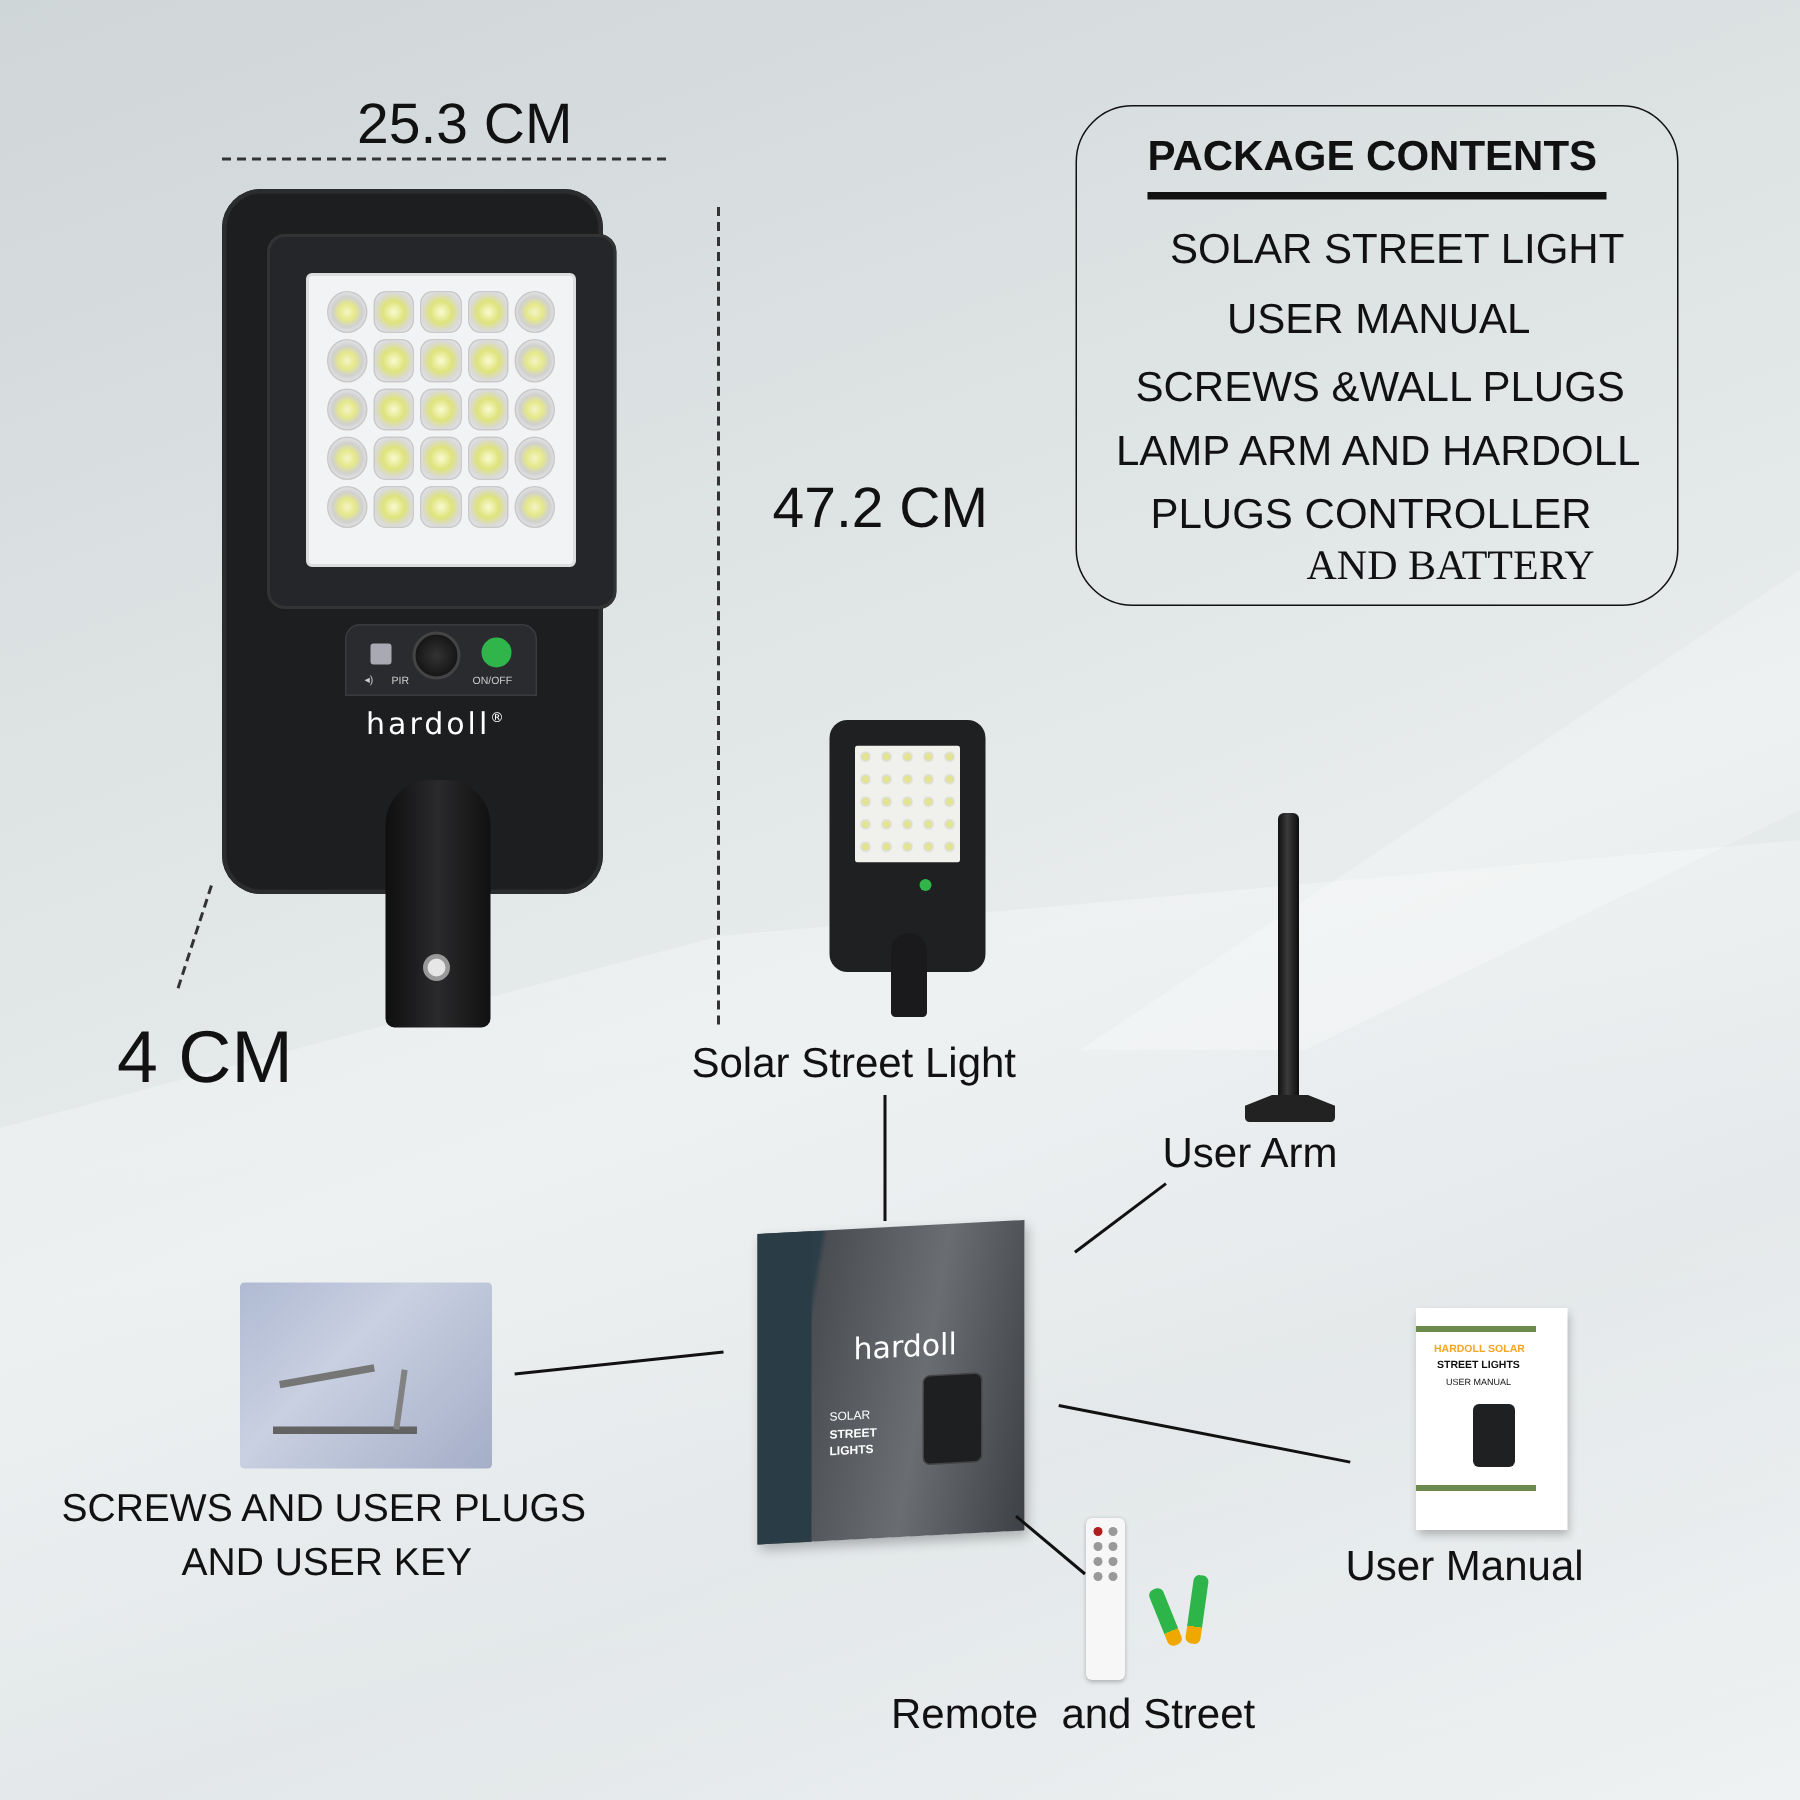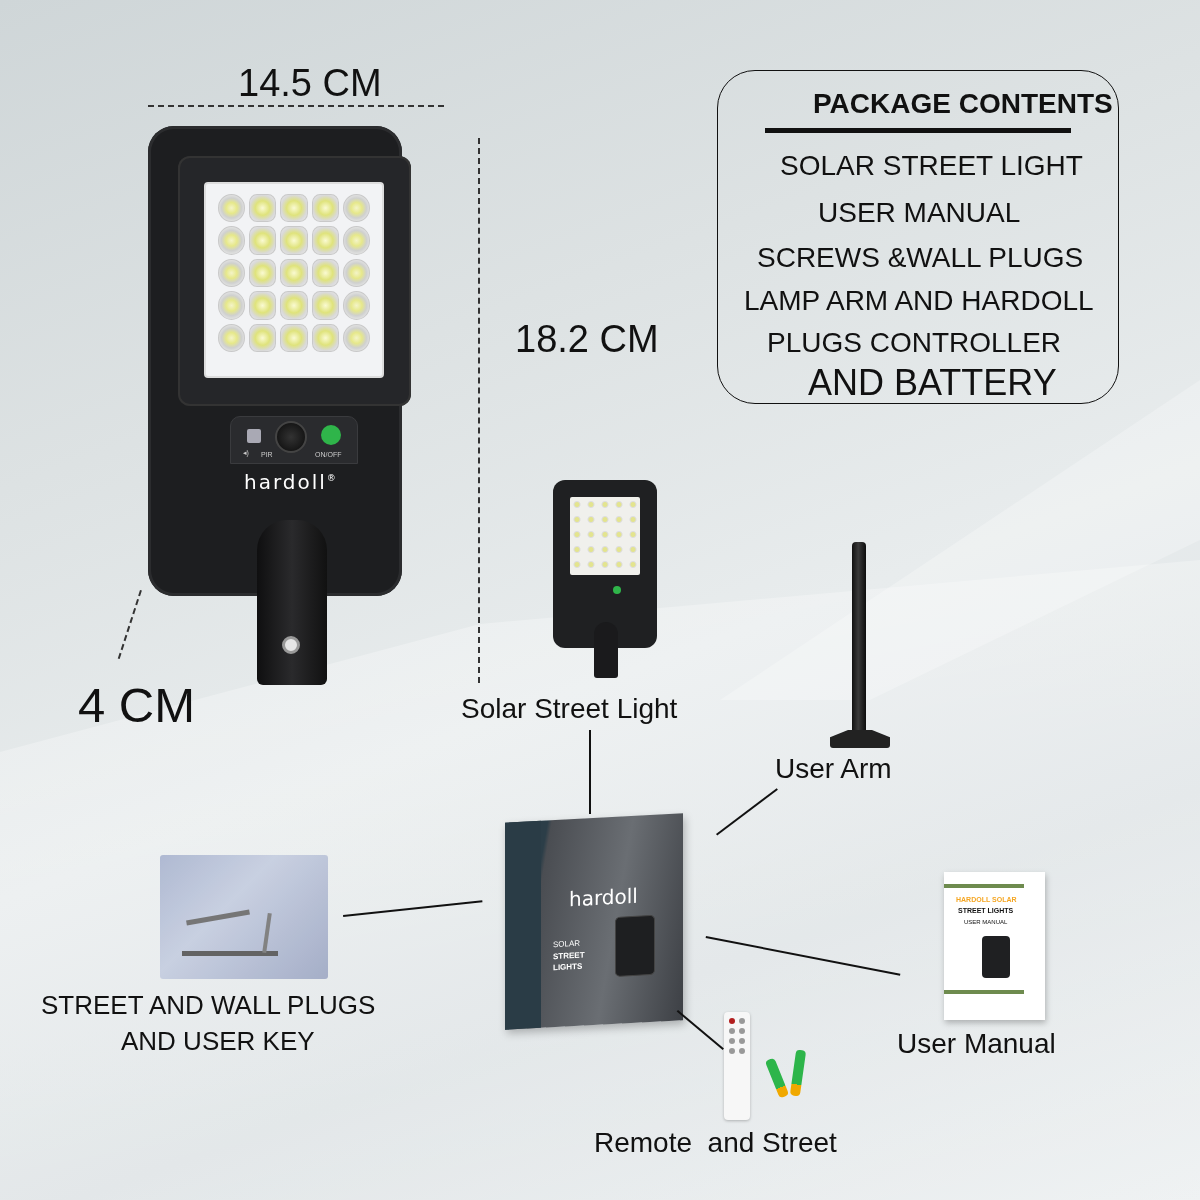--- a/index.html
+++ b/index.html
@@ -21,25 +21,25 @@
 .leader{position:absolute;height:2px;background:#111;transform-origin:0 0}
 .dash-h{position:absolute;border-top:2px dashed #333}
 .dash-v{position:absolute;border-left:2px dashed #333}
 </style>
 </head>
 <body>
 
 <div class="bgshape" style="left:0;top:560px;width:1200px;height:640px;background:linear-gradient(170deg,rgba(255,255,255,0.35),rgba(255,255,255,0.05));clip-path:polygon(0 30%,40% 10%,100% 0,100% 100%,0 100%)"></div>
 <div class="bgshape" style="left:600px;top:300px;width:600px;height:400px;background:rgba(255,255,255,0.25);clip-path:polygon(20% 100%,100% 20%,100% 60%,45% 100%)"></div>
 
-<div class="txt" style="left:238px;top:62px;font-size:38px;">14.5 CM</div>
+<div class="txt" style="left:238px;top:62px;font-size:38px;">25.3 CM</div>
 <div class="dash-h" style="left:148px;top:105px;width:296px;"></div>
 
 <div class="dash-v" style="left:478px;top:138px;height:545px;"></div>
-<div class="txt" style="left:515px;top:318px;font-size:38px;">18.2 CM</div>
+<div class="txt" style="left:515px;top:318px;font-size:38px;">47.2 CM</div>
 
 <div class="dash-v" style="left:140px;top:590px;height:72px;transform:rotate(18deg);transform-origin:top left;"></div>
 <div class="txt" style="left:78px;top:677px;font-size:49px;">4 CM</div>
 
 <div class="lamp" style="left:148px;top:126px;width:254px;height:470px;">
   <div class="inner" style="left:30px;top:30px;width:233px;height:250px;"></div>
   <div class="panel" style="left:56px;top:56px;width:180px;height:196px;">
     <span class="led"></span>
       <span class="led sq"></span>
       <span class="led sq"></span>
@@ -76,28 +76,28 @@
   </div>
   <div class="brand" style="left:96px;top:344px;font-size:20px;">
     <span>hardoll</span><sup style="font-size:9px;">®</sup>
   </div>
 </div>
 <div class="mount" style="left:257px;top:520px;width:70px;height:165px;">
   <div class="abs" style="left:25px;top:116px;width:18px;height:18px;border-radius:50%;background:#e6e6e6;border:3px solid #999;"></div>
 </div>
 
 <div class="box" style="left:717px;top:70px;width:402px;height:334px;"></div>
-<div class="txt" style="left:765px;top:88px;font-size:28px;font-weight:bold;margin-left:48px;">PACKAGE CONTENTS</div>
+<div class="txt" style="left:765px;top:88px;font-size:28px;font-weight:bold;">PACKAGE CONTENTS</div>
 <div class="abs" style="left:765px;top:128px;width:306px;height:5px;background:#111;"></div>
 <div class="txt" style="left:780px;top:150px;font-size:28px;">SOLAR STREET LIGHT</div>
 <div class="txt" style="left:818px;top:197px;font-size:28px;">USER MANUAL</div>
 <div class="txt" style="left:757px;top:242px;font-size:28px;">SCREWS &amp;WALL PLUGS</div>
 <div class="txt" style="left:744px;top:285px;font-size:28px;">LAMP ARM AND HARDOLL</div>
 <div class="txt" style="left:767px;top:327px;font-size:28px;">PLUGS CONTROLLER</div>
-<div class="txt" style="left:808px;top:362px;font-size:36px;">AND BATTERY</div>
+<div class="txt" style="left:871px;top:362px;font-size:28px;font-family:Liberation Serif, serif;">AND BATTERY</div>
 
 <div class="abs" style="left:553px;top:480px;width:104px;height:168px;background:#1f2022;border-radius:12px;">
   <div class="abs" style="left:17px;top:17px;width:70px;height:78px;background:#f0f0ec;border-radius:2px;background-image:radial-gradient(circle,#e3e48f 2px,#ddd 3px,transparent 4px);background-size:14px 15px;"></div>
   <div class="abs" style="left:60px;top:106px;width:8px;height:8px;border-radius:50%;background:#2fb54a;"></div>
 </div>
 <div class="abs" style="left:594px;top:622px;width:24px;height:56px;background:#1a1a1c;border-radius:12px 12px 3px 3px;"></div>
 <div class="txt" style="left:461px;top:693px;font-size:28px;">Solar Street Light</div>
 <div class="abs" style="left:589px;top:730px;width:2px;height:84px;background:#111;"></div>
 
 <div class="abs" style="left:852px;top:542px;width:14px;height:198px;background:linear-gradient(90deg,#111,#3a3a3a 45%,#0d0d0d);border-radius:4px 4px 0 0;"></div>
@@ -113,21 +113,21 @@
   <div class="abs" style="left:48px;top:143px;font-size:8px;color:#fff;font-weight:bold;">LIGHTS</div>
   <div class="abs" style="left:110px;top:100px;width:40px;height:60px;background:#1e1f21;border-radius:5px;border:1px solid #444;"></div>
 </div>
 
 <div class="abs" style="left:160px;top:855px;width:168px;height:124px;background:linear-gradient(135deg,#a9b4cf,#c5cde0 40%,#9ea8c4);opacity:0.9;border-radius:3px;">
   <div class="abs" style="left:22px;top:96px;width:96px;height:5px;background:#555;"></div>
   <div class="abs" style="left:26px;top:60px;width:64px;height:5px;background:#6a6a6a;transform:rotate(-10deg);"></div>
   <div class="abs" style="left:105px;top:58px;width:4px;height:40px;background:#777;transform:rotate(8deg);"></div>
 </div>
 <div class="leader" style="left:343px;top:915px;width:140px;transform:rotate(-6deg);"></div>
-<div class="txt" style="left:41px;top:990px;font-size:26px;">STREET AND WALL PLUGS</div>
+<div class="txt" style="left:41px;top:990px;font-size:26px;">SCREWS AND USER PLUGS</div>
 <div class="txt" style="left:121px;top:1026px;font-size:26px;">AND USER KEY</div>
 
 <div class="abs" style="left:944px;top:872px;width:101px;height:148px;background:#fff;box-shadow:1px 3px 6px rgba(0,0,0,0.25);">
   <div class="abs" style="left:0;top:12px;width:80px;height:4px;background:#6e8b4e;"></div>
   <div class="abs" style="left:12px;top:24px;font-size:7px;font-weight:bold;color:#f5a623;">HARDOLL SOLAR</div>
   <div class="abs" style="left:14px;top:35px;font-size:7px;font-weight:bold;">STREET LIGHTS</div>
   <div class="abs" style="left:20px;top:47px;font-size:6px;">USER  MANUAL</div>
   <div class="abs" style="left:38px;top:64px;width:28px;height:42px;background:#1f2022;border-radius:4px;"></div>
   <div class="abs" style="left:0;top:118px;width:80px;height:4px;background:#6e8b4e;"></div>
 </div>

